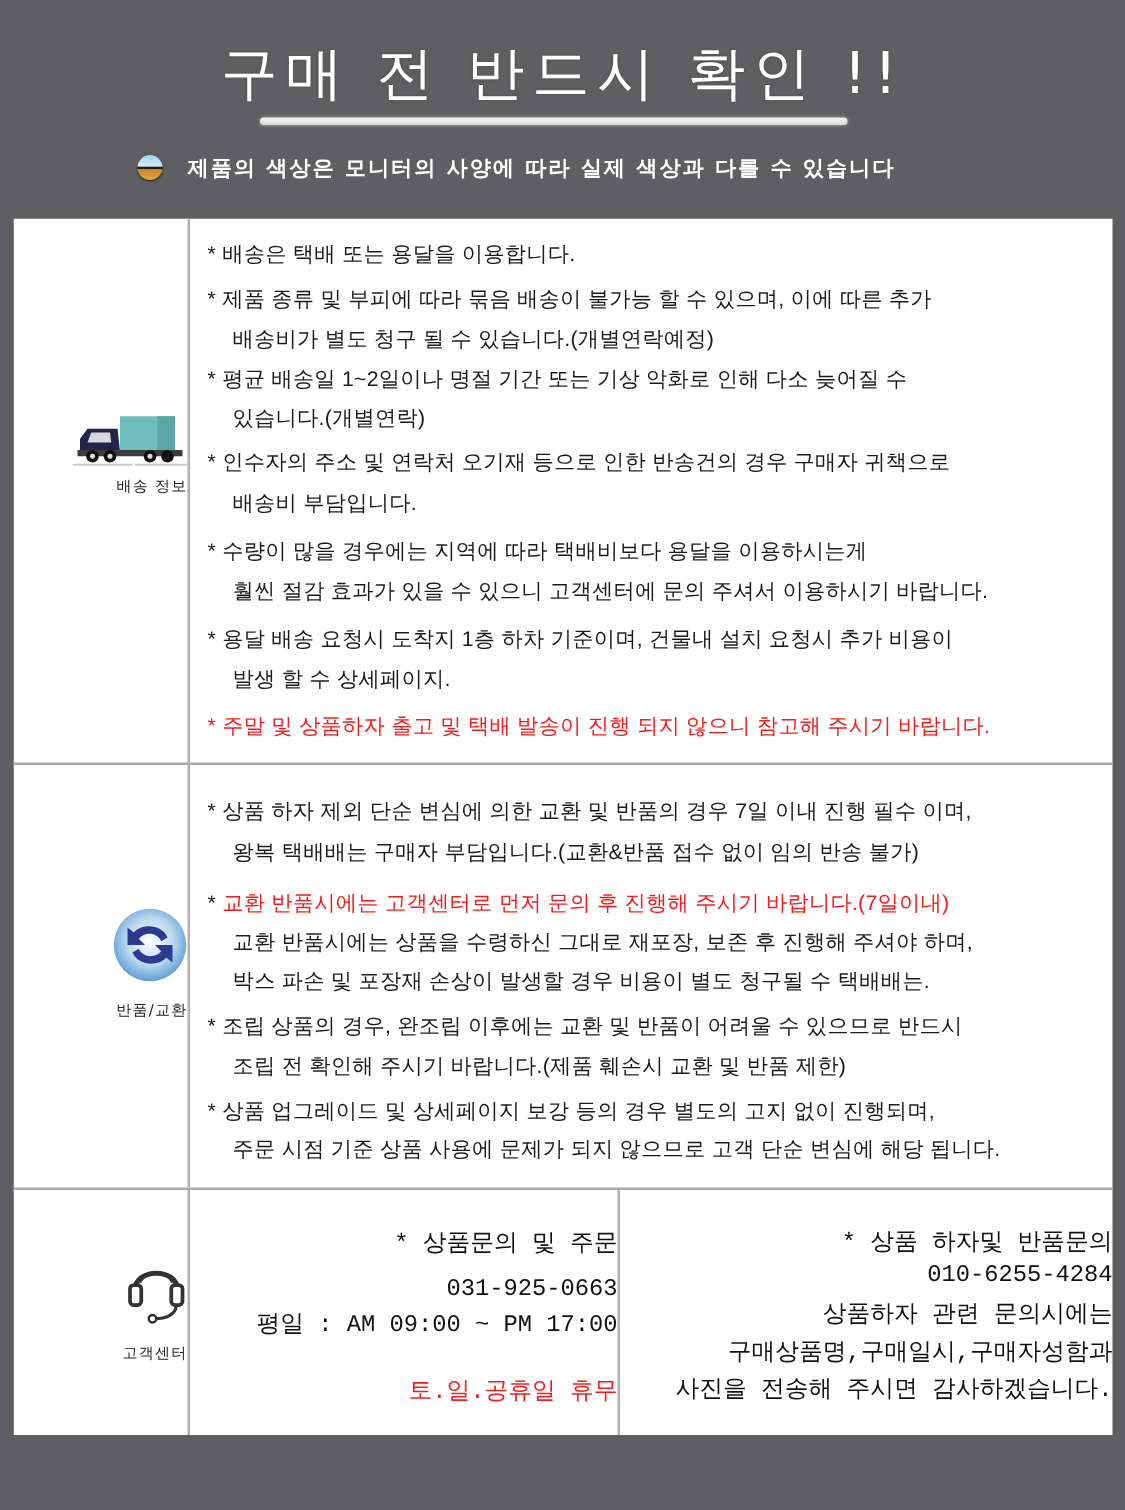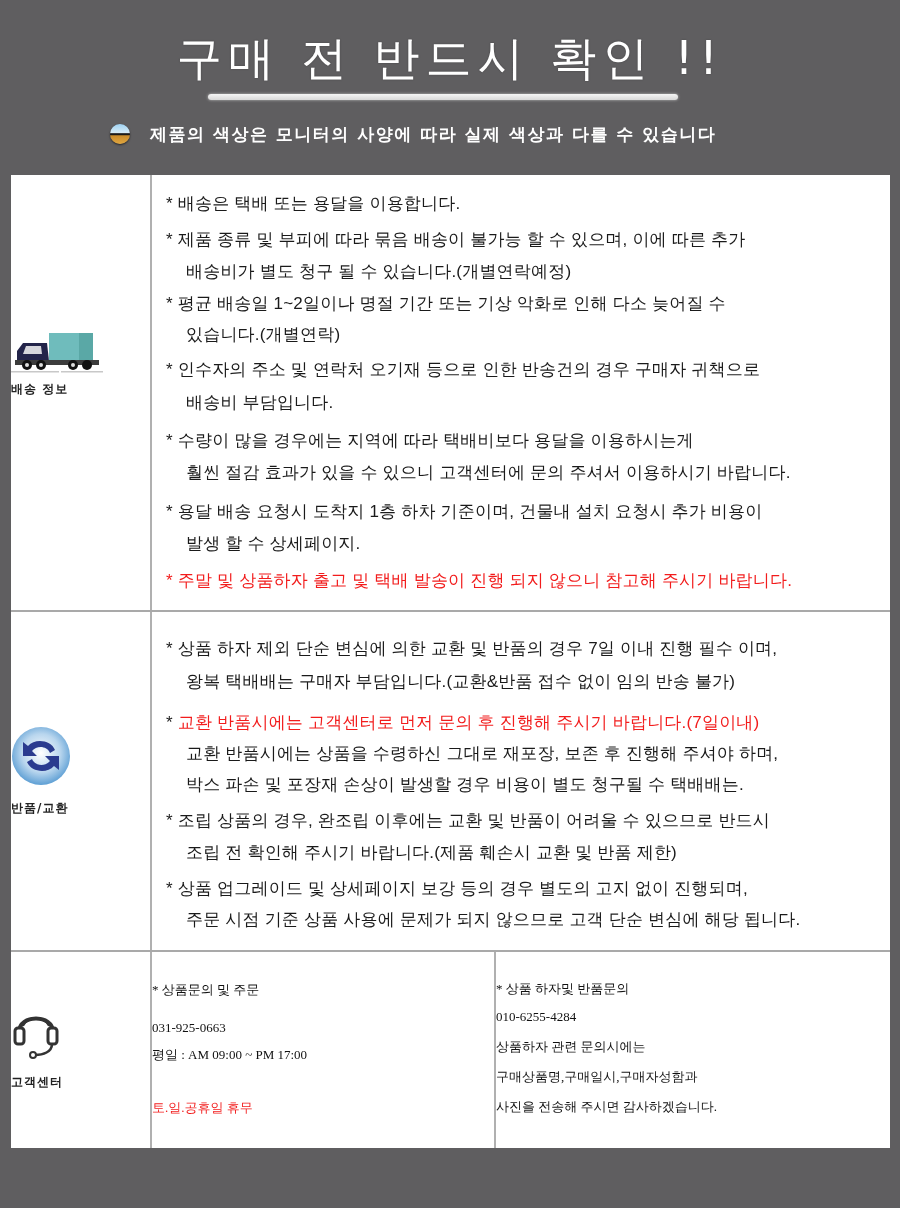--- a/index.html
+++ b/index.html
@@ -48,21 +48,21 @@
     border-bottom: 2px solid #a9a9a9;
   }
   .section.s1 { top: 0; height: 437px; }
   .section.s2 { top: 437px; height: 340px; }
   .section.s3 { top: 777px; height: 196px; border-bottom: none; }
   .label-col {
     position: absolute; left: 0; top: 0; width: 141px; height: 100%;
     border-right: 2px solid #b0b0b0;
   }
   .label-inner {
-    position: absolute; left: 0; width: 139px; text-align: left; font-weight: bold;
+    position: absolute; left: 0; width: 139px; text-align: right;
   }
   .label-text {
     font-size: 12px; color: #222; letter-spacing: 1px; margin-top: 4px;
   }
   .content {
     position: absolute; left: 155px; top: 0; right: 10px;
     font-size: 16px; color: #1a1a1a;
   }
   .line {
     position: absolute; left: 0; white-space: nowrap;
@@ -71,22 +71,22 @@
   }
   .red { color: #f21c1c; }
 
   .contact-col {
     position: absolute; top: 0; height: 100%; text-align: center;
     font-size: 16px; color: #111;
   }
   .contact-left { left: 141px; width: 344px; border-right: 2px solid #b0b0b0; }
   .contact-right { left: 485px; width: 394px; }
   .cline {
-    position: absolute; left: 0; width: 100%; text-align: left; white-space: nowrap;
-    font-family: Liberation Serif, serif; font-size: 13px;
+    position: absolute; left: 0; width: 100%; text-align: right; white-space: nowrap;
+    font-family: Liberation Mono, monospace; font-size: 19px;
   }
 </style>
 </head>
 <body>
 
 <div class="header">
   <div class="title">구매 전 반드시 확인 !!</div>
   <div class="title-underline"></div>
   <div class="notice">
     <span class="notice-icon"></span>

